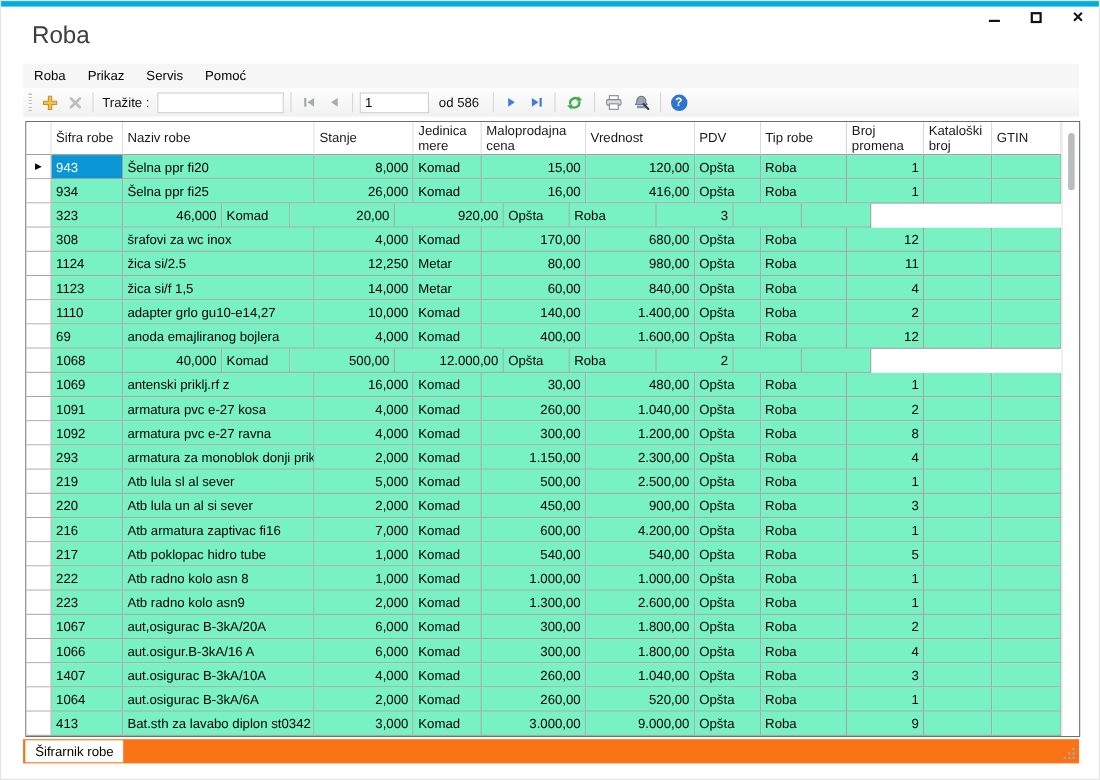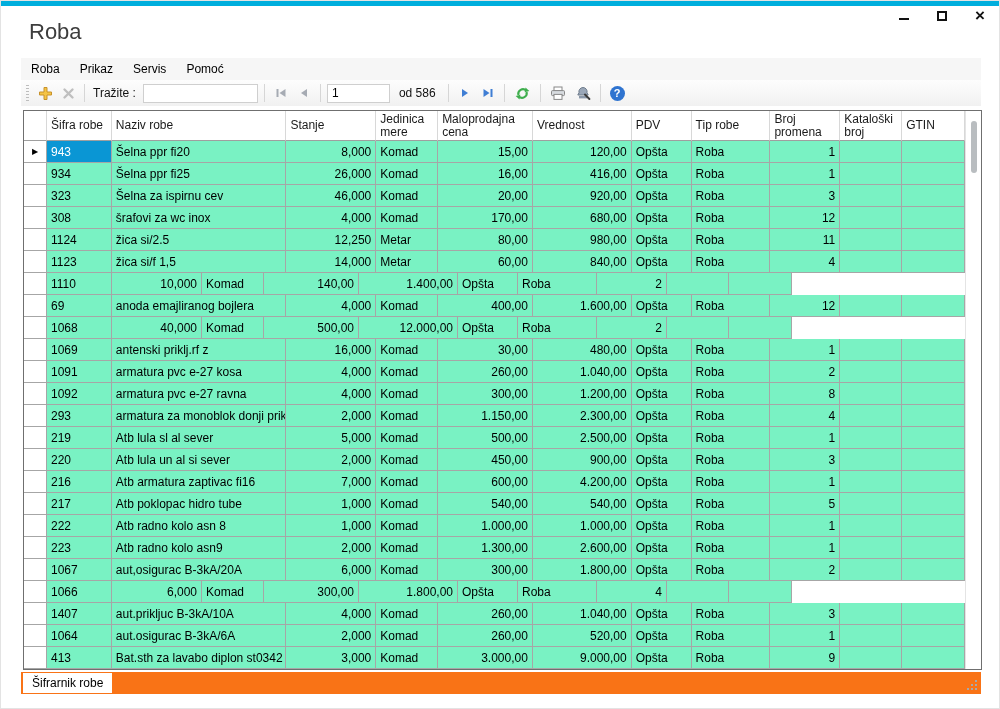--- a/index.html
+++ b/index.html
@@ -216,21 +216,20 @@
             <div class="cell right" style="width: 99px;">416,00</div>
             <div class="cell" style="width: 60px;">Opšta</div>
             <div class="cell" style="width: 79px;">Roba</div>
             <div class="cell right" style="width: 70px;">1</div>
             <div class="cell" style="width: 62px;"></div>
             <div class="cell" style="width: 63px;"></div>
           </div>
           <div class="grow">
             <div class="ind" style="width: 23px;"></div>
             <div class="cell" style="width: 65px;">323</div>
-            <div class="cell" style="width: 175px;">Šelna za ispirnu cev</div>
             <div class="cell right" style="width: 90px;">46,000</div>
             <div class="cell" style="width: 62px;">Komad</div>
             <div class="cell right" style="width: 95px;">20,00</div>
             <div class="cell right" style="width: 99px;">920,00</div>
             <div class="cell" style="width: 60px;">Opšta</div>
             <div class="cell" style="width: 79px;">Roba</div>
             <div class="cell right" style="width: 70px;">3</div>
             <div class="cell" style="width: 62px;"></div>
             <div class="cell" style="width: 63px;"></div>
           </div>
@@ -272,20 +271,21 @@
             <div class="cell right" style="width: 99px;">840,00</div>
             <div class="cell" style="width: 60px;">Opšta</div>
             <div class="cell" style="width: 79px;">Roba</div>
             <div class="cell right" style="width: 70px;">4</div>
             <div class="cell" style="width: 62px;"></div>
             <div class="cell" style="width: 63px;"></div>
           </div>
           <div class="grow">
             <div class="ind" style="width: 23px;"></div>
             <div class="cell" style="width: 65px;">1110</div>
+            <div class="cell" style="width: 175px;">adapter grlo gu10-e14,27</div>
             <div class="cell right" style="width: 90px;">10,000</div>
             <div class="cell" style="width: 62px;">Komad</div>
             <div class="cell right" style="width: 95px;">140,00</div>
             <div class="cell right" style="width: 99px;">1.400,00</div>
             <div class="cell" style="width: 60px;">Opšta</div>
             <div class="cell" style="width: 79px;">Roba</div>
             <div class="cell right" style="width: 70px;">2</div>
             <div class="cell" style="width: 62px;"></div>
             <div class="cell" style="width: 63px;"></div>
           </div>
@@ -466,34 +466,35 @@
             <div class="cell right" style="width: 99px;">1.800,00</div>
             <div class="cell" style="width: 60px;">Opšta</div>
             <div class="cell" style="width: 79px;">Roba</div>
             <div class="cell right" style="width: 70px;">2</div>
             <div class="cell" style="width: 62px;"></div>
             <div class="cell" style="width: 63px;"></div>
           </div>
           <div class="grow">
             <div class="ind" style="width: 23px;"></div>
             <div class="cell" style="width: 65px;">1066</div>
+            <div class="cell" style="width: 175px;">aut.osigur.B-3kA/16 A</div>
             <div class="cell right" style="width: 90px;">6,000</div>
             <div class="cell" style="width: 62px;">Komad</div>
             <div class="cell right" style="width: 95px;">300,00</div>
             <div class="cell right" style="width: 99px;">1.800,00</div>
             <div class="cell" style="width: 60px;">Opšta</div>
             <div class="cell" style="width: 79px;">Roba</div>
             <div class="cell right" style="width: 70px;">4</div>
             <div class="cell" style="width: 62px;"></div>
             <div class="cell" style="width: 63px;"></div>
           </div>
           <div class="grow">
             <div class="ind" style="width: 23px;"></div>
             <div class="cell" style="width: 65px;">1407</div>
-            <div class="cell" style="width: 175px;">aut.prikljuc B-3kA/10A</div>
+            <div class="cell" style="width: 175px;">aut.osigurac B-3kA/10A</div>
             <div class="cell right" style="width: 90px;">4,000</div>
             <div class="cell" style="width: 62px;">Komad</div>
             <div class="cell right" style="width: 95px;">260,00</div>
             <div class="cell right" style="width: 99px;">1.040,00</div>
             <div class="cell" style="width: 60px;">Opšta</div>
             <div class="cell" style="width: 79px;">Roba</div>
             <div class="cell right" style="width: 70px;">3</div>
             <div class="cell" style="width: 62px;"></div>
             <div class="cell" style="width: 63px;"></div>
           </div>

